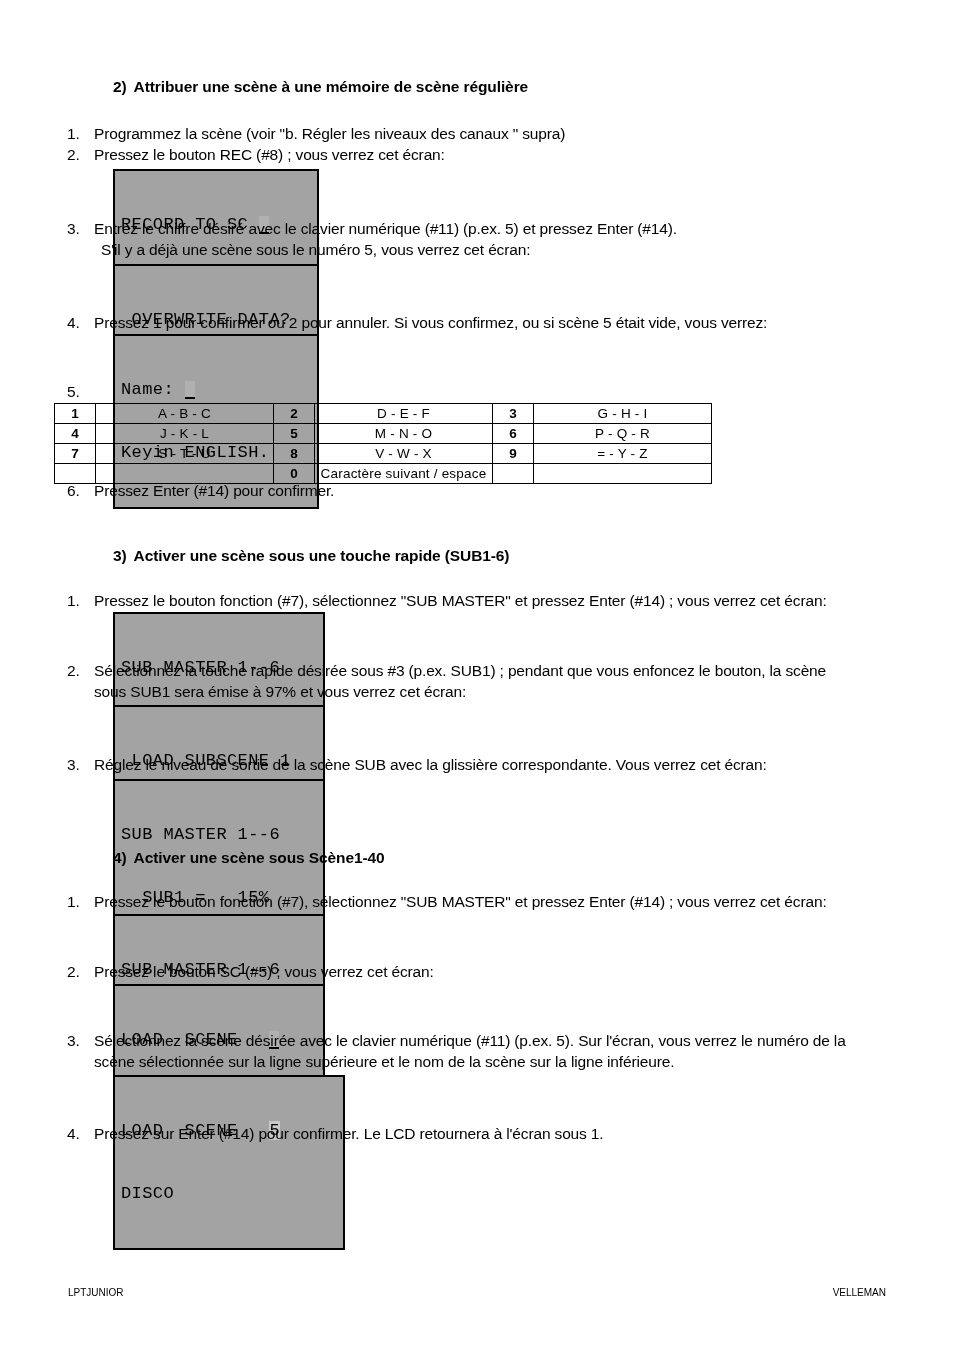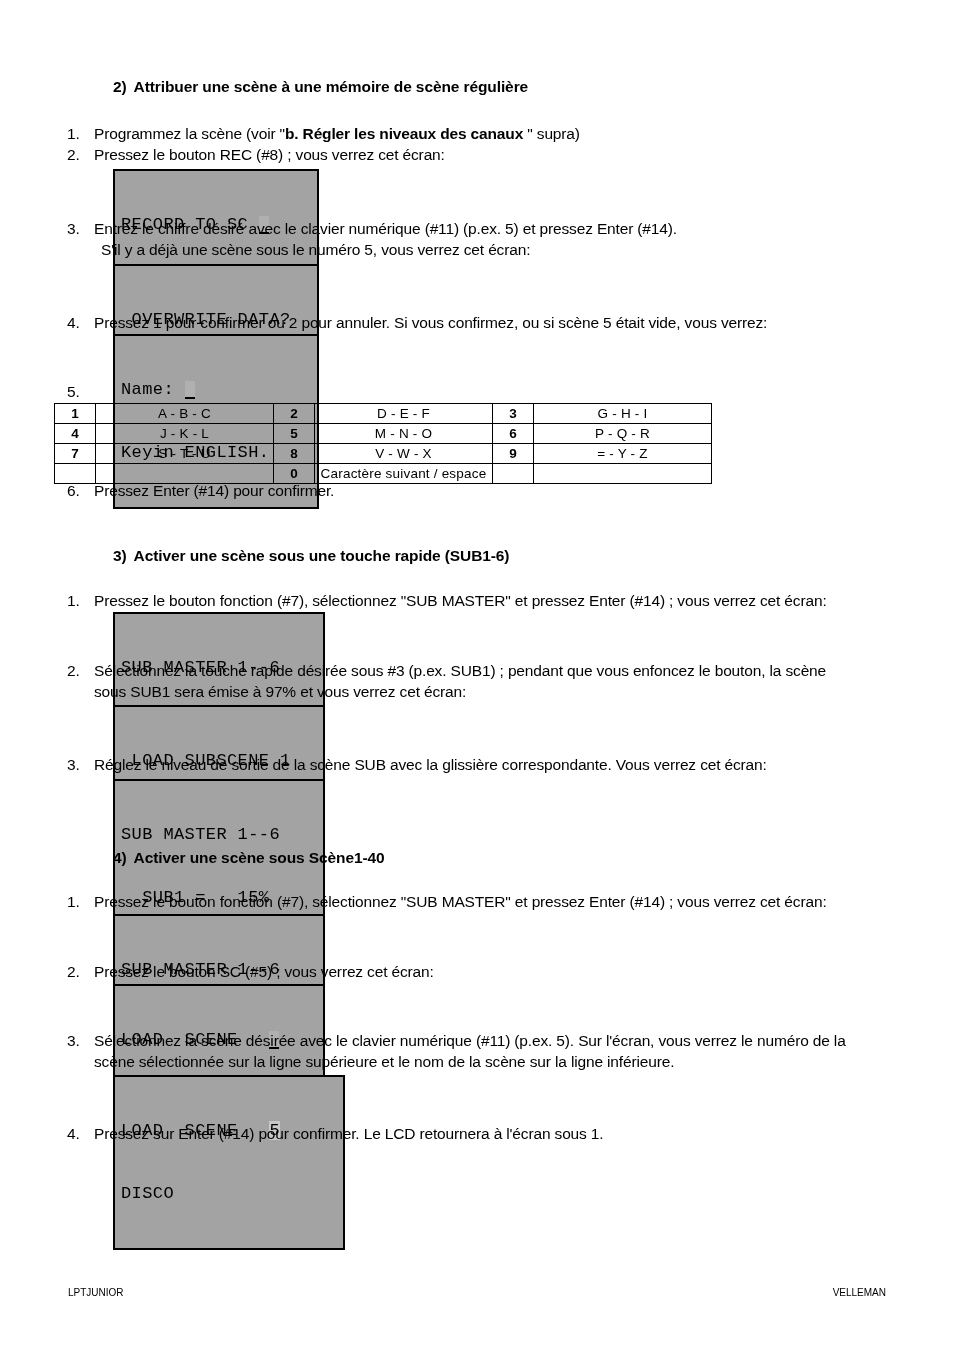--- a/index.html
+++ b/index.html
@@ -44,21 +44,21 @@
   .step > .marker {
     position: absolute;
     left: 5px;
     top: 0;
     width: 24px;
     text-align: left;
   }
   .step .cont {
     display: block;
   }
-  .step b { font-weight: bold; text-align: center; }
+  .step b { font-weight: normal; text-align: center; }
 
   
   .lcd {
     border: 2.5px solid #000;
     background: #a3a3a3;
     font-family: "Liberation Mono", "DejaVu Sans Mono", monospace;
     font-size: 17px;
     line-height: 21px;
     letter-spacing: 0.4px;
     width: 206px;

